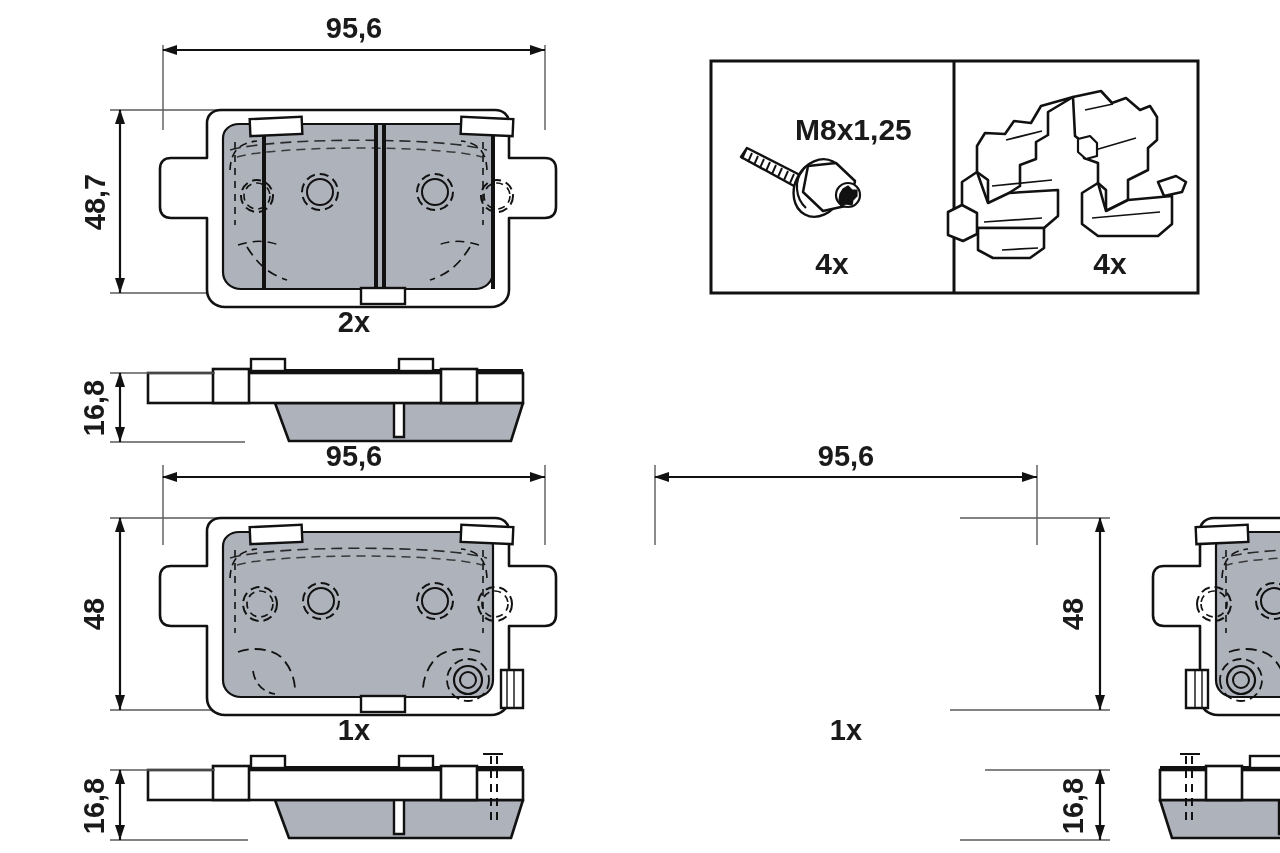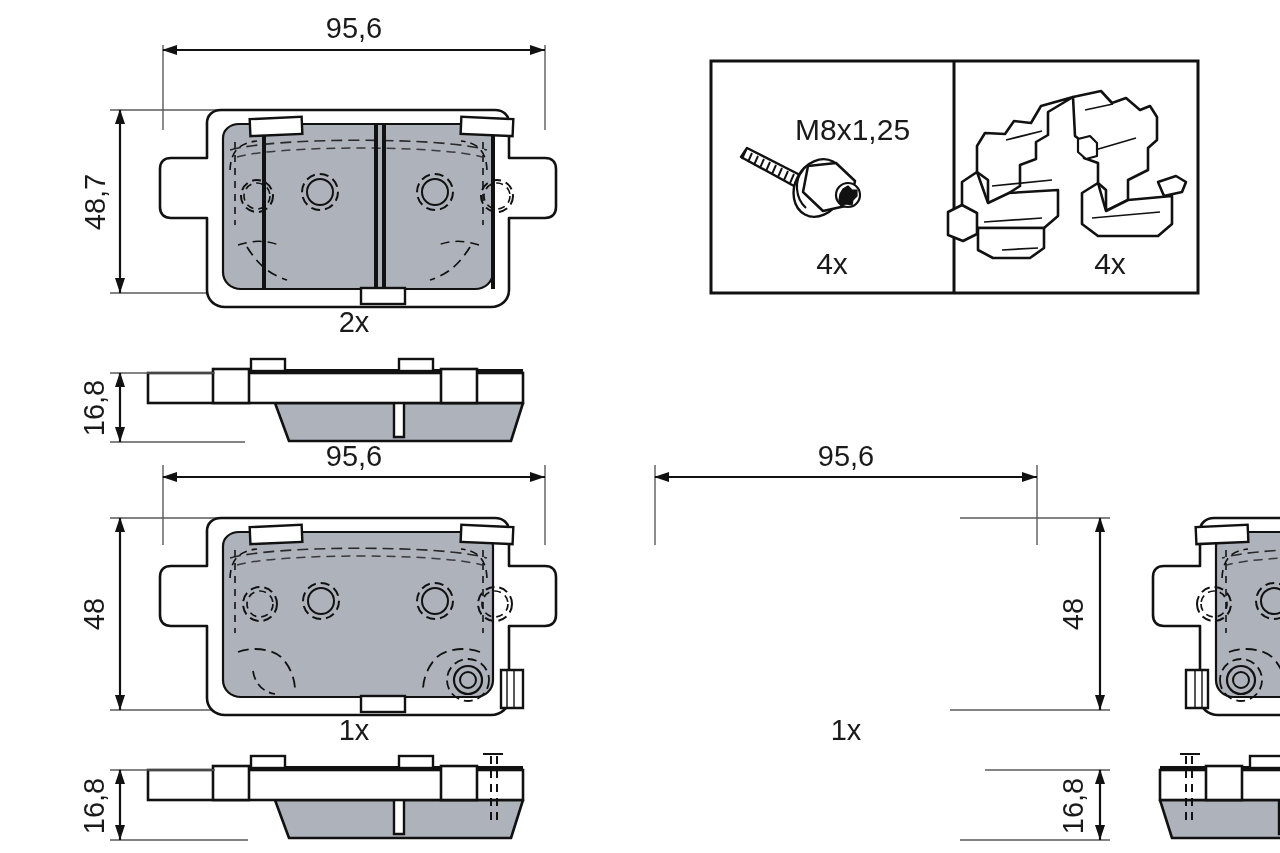--- a/index.html
+++ b/index.html
@@ -1,17 +1,17 @@
 <!DOCTYPE html>
 <html><head>
 <meta charset="utf-8">
 <style>
   html,body{margin:0;padding:0;background:#ffffff;}
   body{width:1280px;height:853px;font-family:"Liberation Sans",sans-serif;color:#1a1a1a;overflow:hidden;}
-  #stage{position:relative;width:1280px;height:853px;}
+  #stage{position:relative;width:1280px;height:853px;font-weight:bold;}
   svg{display:block;}
   .dimtxt{font-family:"Liberation Sans",sans-serif;font-size:29px;fill:#1a1a1a;}
   .qtytxt{font-family:"Liberation Sans",sans-serif;font-size:29px;fill:#1a1a1a;}
   .boxtxt{font-family:"Liberation Sans",sans-serif;font-size:30px;fill:#1a1a1a;}
 </style>
 </head>
 <body>
 
 <div id="stage">
 

